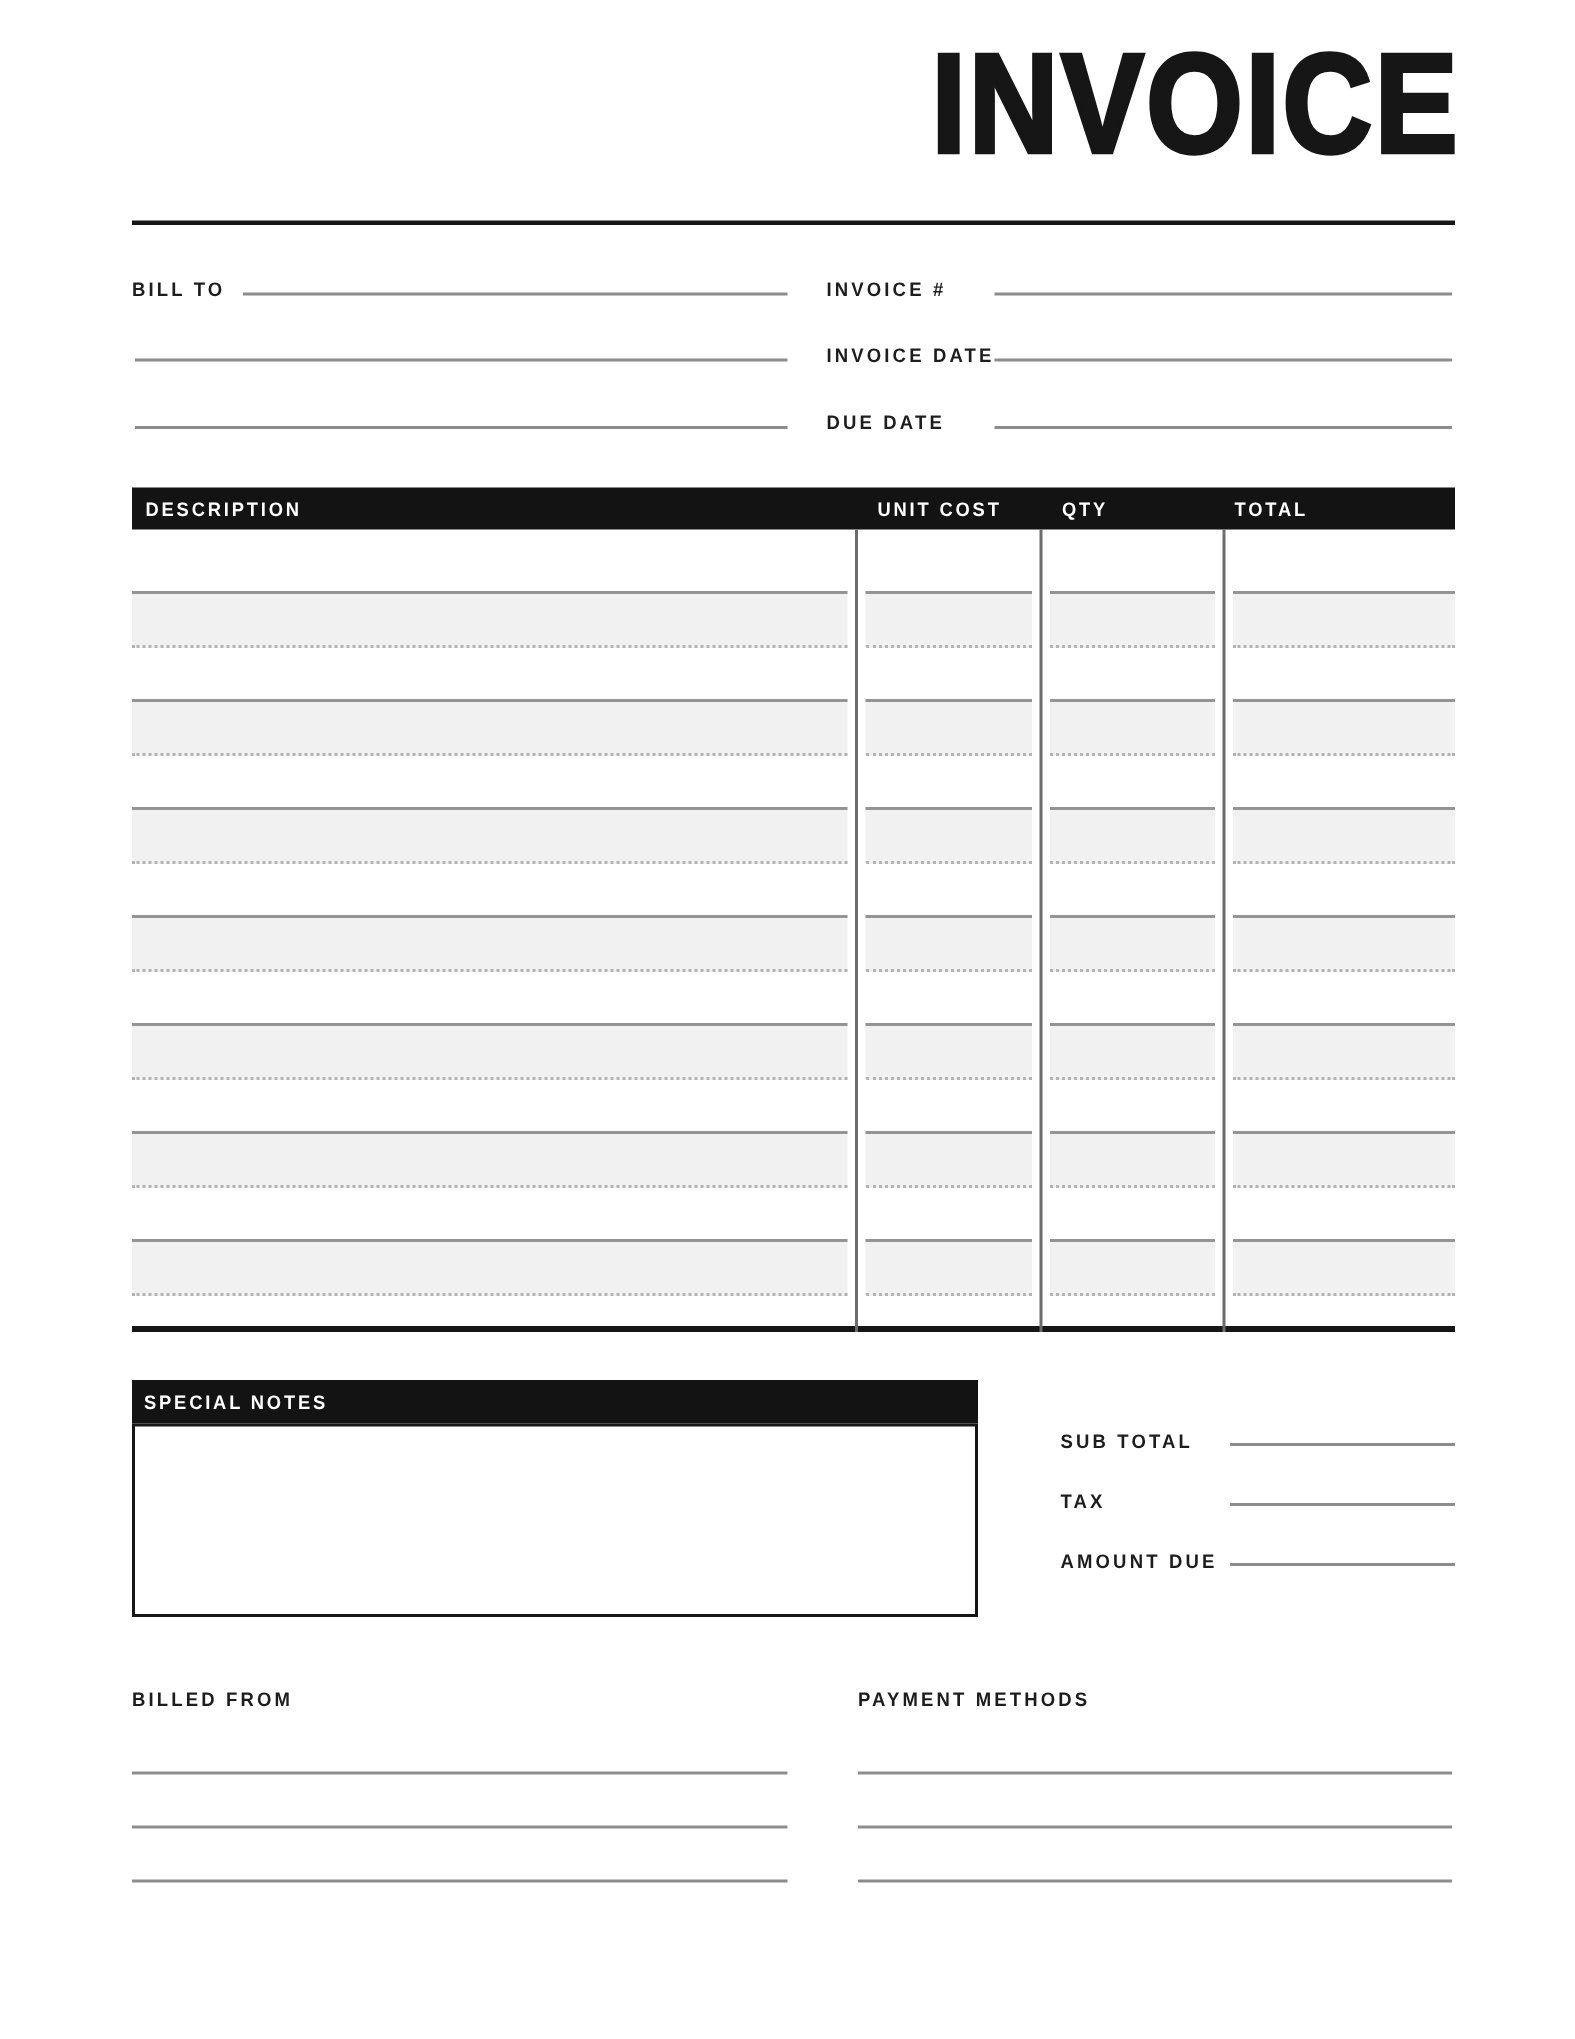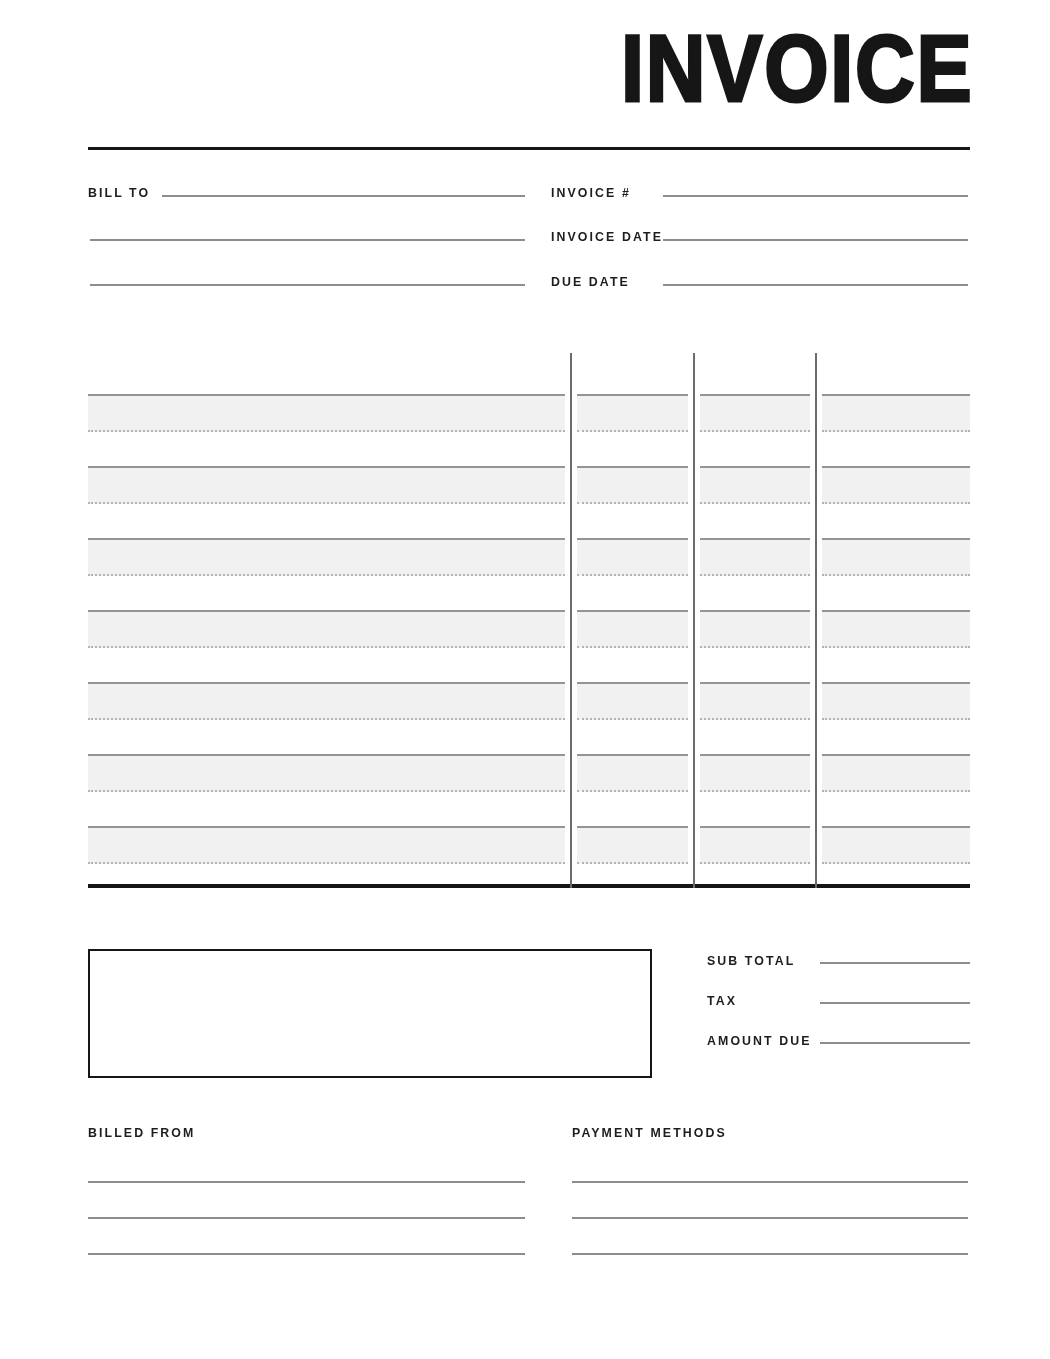--- a/index.html
+++ b/index.html
@@ -90,20 +90,26 @@
   <div class="bline" style="left:663px; top:195px; width:305px;"></div>
 
   <span class="lbl" style="left:551px; top:229px;">INVOICE DATE</span>
   <span class="val" style="left:670px; top:223px;"></span>
   <div class="bline" style="left:663px; top:239px; width:305px;"></div>
 
   <span class="lbl" style="left:551px; top:274px;">DUE DATE</span>
   <span class="val" style="left:670px; top:268px;"></span>
   <div class="bline" style="left:663px; top:284px; width:305px;"></div>
 
+  <div class="thead">
+    <span class="th th-desc">DESCRIPTION</span>
+    <span class="th th-unit">UNIT COST</span>
+    <span class="th th-qty">QTY</span>
+    <span class="th th-total">TOTAL</span>
+  </div>
 
   <div class="tbody">
     <div class="vline v1"></div>
     <div class="vline v2"></div>
     <div class="vline v3"></div>
   <div class="band" style="top: 41px;">
       <div class="cell c-desc"></div>
       <div class="cell c-unit"></div>
       <div class="cell c-qty"></div>
       <div class="cell c-total"></div>
@@ -139,20 +145,23 @@
       <div class="cell c-total"></div>
     </div>
       <div class="band" style="top: 473px;">
       <div class="cell c-desc"></div>
       <div class="cell c-unit"></div>
       <div class="cell c-qty"></div>
       <div class="cell c-total"></div>
     </div>
     </div>
 
+  <div class="notes-bar">
+    <span class="th">SPECIAL NOTES</span>
+  </div>
   <div class="notes-box"></div>
 
   <span class="lbl" style="left:707px; top:953px;">SUB TOTAL</span>
   <span class="val" style="left:826px; top:946px;"></span>
   <div class="bline" style="left:820px; top:962px; width:150px;"></div>
 
   <span class="lbl" style="left:707px; top:993px;">TAX</span>
   <span class="val" style="left:826px; top:986px;"></span>
   <div class="bline" style="left:820px; top:1002px; width:150px;"></div>
 

